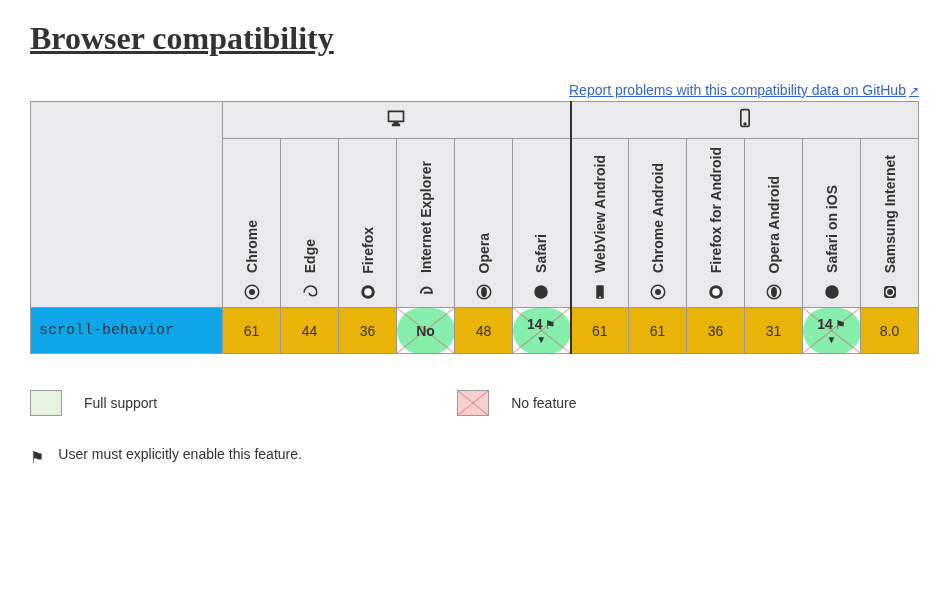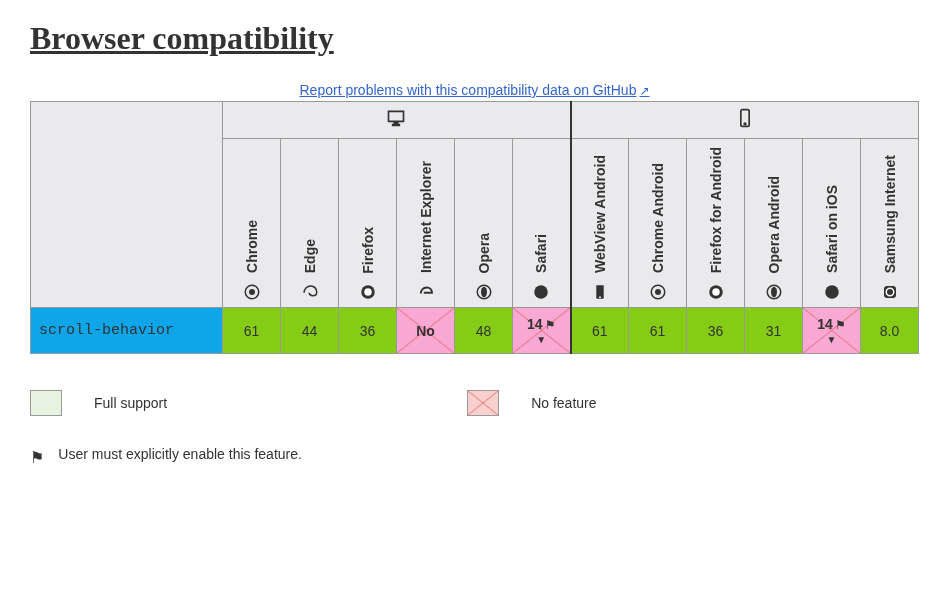--- a/index.html
+++ b/index.html
@@ -1,47 +1,47 @@
 <!DOCTYPE html>
 <html><head>
 <meta charset="utf-8">
 <style>
 * { box-sizing: border-box; margin: 0; padding: 0; }
 body { font-family: Arial, Helvetica, sans-serif; background: #fff; color: #333; padding: 20px 30px; width: 949px; }
 h2 { font-family: Georgia, 'Times New Roman', serif; font-size: 32px; font-weight: 700; margin-bottom: 24px; color: #333; text-decoration: underline; }
-.report-link { text-align: center; margin-bottom: 2px; }
+.report-link { text-align: right; margin-bottom: 2px; }
 .report-link a { color: #3366cc; text-decoration: underline; font-size: 14px; }
 .ext-icon { font-size: 12px; margin-left: 3px; }
 
 table.bc { border-collapse: collapse; width: 100%; }
 table.bc th, table.bc td { border: 1px solid #999; }
 .plat-cell { background: #eaeaed; text-align: center; padding: 6px 0; border-top: 1px solid #999; }
 .plat-cell.desktop { border-right: 2px solid #333 !important; }
 .corner { background: #eaeaed; border: 1px solid #999; }
 .browser-head { background: #eaeaed; padding: 8px 4px 6px 4px; text-align: center; vertical-align: bottom; width: 58px; }
 .browser-head .vlabel { writing-mode: vertical-rl; transform: rotate(180deg); font-size: 14px; color: #333; display: inline-block; margin-bottom: 6px; line-height: 1; }
 .browser-head .bicon { display: block; margin: 0 auto; }
 .browser-head.sep { border-left: 2px solid #333 !important; }
 
 .feature-cell { background: #0ea5e9; font-family: Consolas, 'Courier New', monospace; font-size: 15px; padding: 10px 8px; color: #333; }
 .value-cell { text-align: center; padding: 8px 4px; font-size: 14px; position: relative; vertical-align: middle; }
 .value-cell.sep { border-left: 2px solid #333 !important; }
-.support-yes { background: #84cc16; }
-.support-no { background: #f9a8d4; }
+.support-yes { background: #eab308; }
+.support-no { background: #86efac; border-radius: 23px; }
 .support-no::before { content:""; position:absolute; inset:0; background:
   linear-gradient(to top right, transparent calc(50% - 1px), rgba(220,90,90,0.6), transparent calc(50% + 1px)),
   linear-gradient(to top left, transparent calc(50% - 1px), rgba(220,90,90,0.6), transparent calc(50% + 1px));
   pointer-events:none; }
 .value-cell .val { font-weight: 400; position: relative; z-index:1; }
 .value-cell.bold .val { font-weight: 700; }
 .flag-mark { margin-left: 2px; font-size: 12px; position: relative; z-index:1; }
 .carrot { font-size: 10px; display: block; margin-top: 2px; position: relative; z-index:1; }
 
 .legend { margin-top: 36px; display: flex; gap: 300px; }
-.legend-item { display: flex; align-items: center; gap: 32px; font-size: 14px; }
+.legend-item { display: flex; align-items: center; gap: 22px; font-size: 14px; }
 .swatch { width: 32px; height: 26px; border: 1px solid #999; position: relative; }
 .swatch.yes { background: #e6f3e1; }
 .swatch.no { background: #f8d0ce; }
 .swatch.no::before { content:""; position:absolute; inset:0; background:
   linear-gradient(to top right, transparent calc(50% - 1px), rgba(220,90,90,0.6), transparent calc(50% + 1px)),
   linear-gradient(to top left, transparent calc(50% - 1px), rgba(220,90,90,0.6), transparent calc(50% + 1px)); }
 .legend2 { margin-top: 30px; display: flex; align-items: flex-start; gap: 14px; font-size: 14px; max-width: 340px; }
 .legend2 .flagicon { font-size: 16px; margin-top: 2px; }
 
 svg.icon { width: 18px; height: 18px; }

